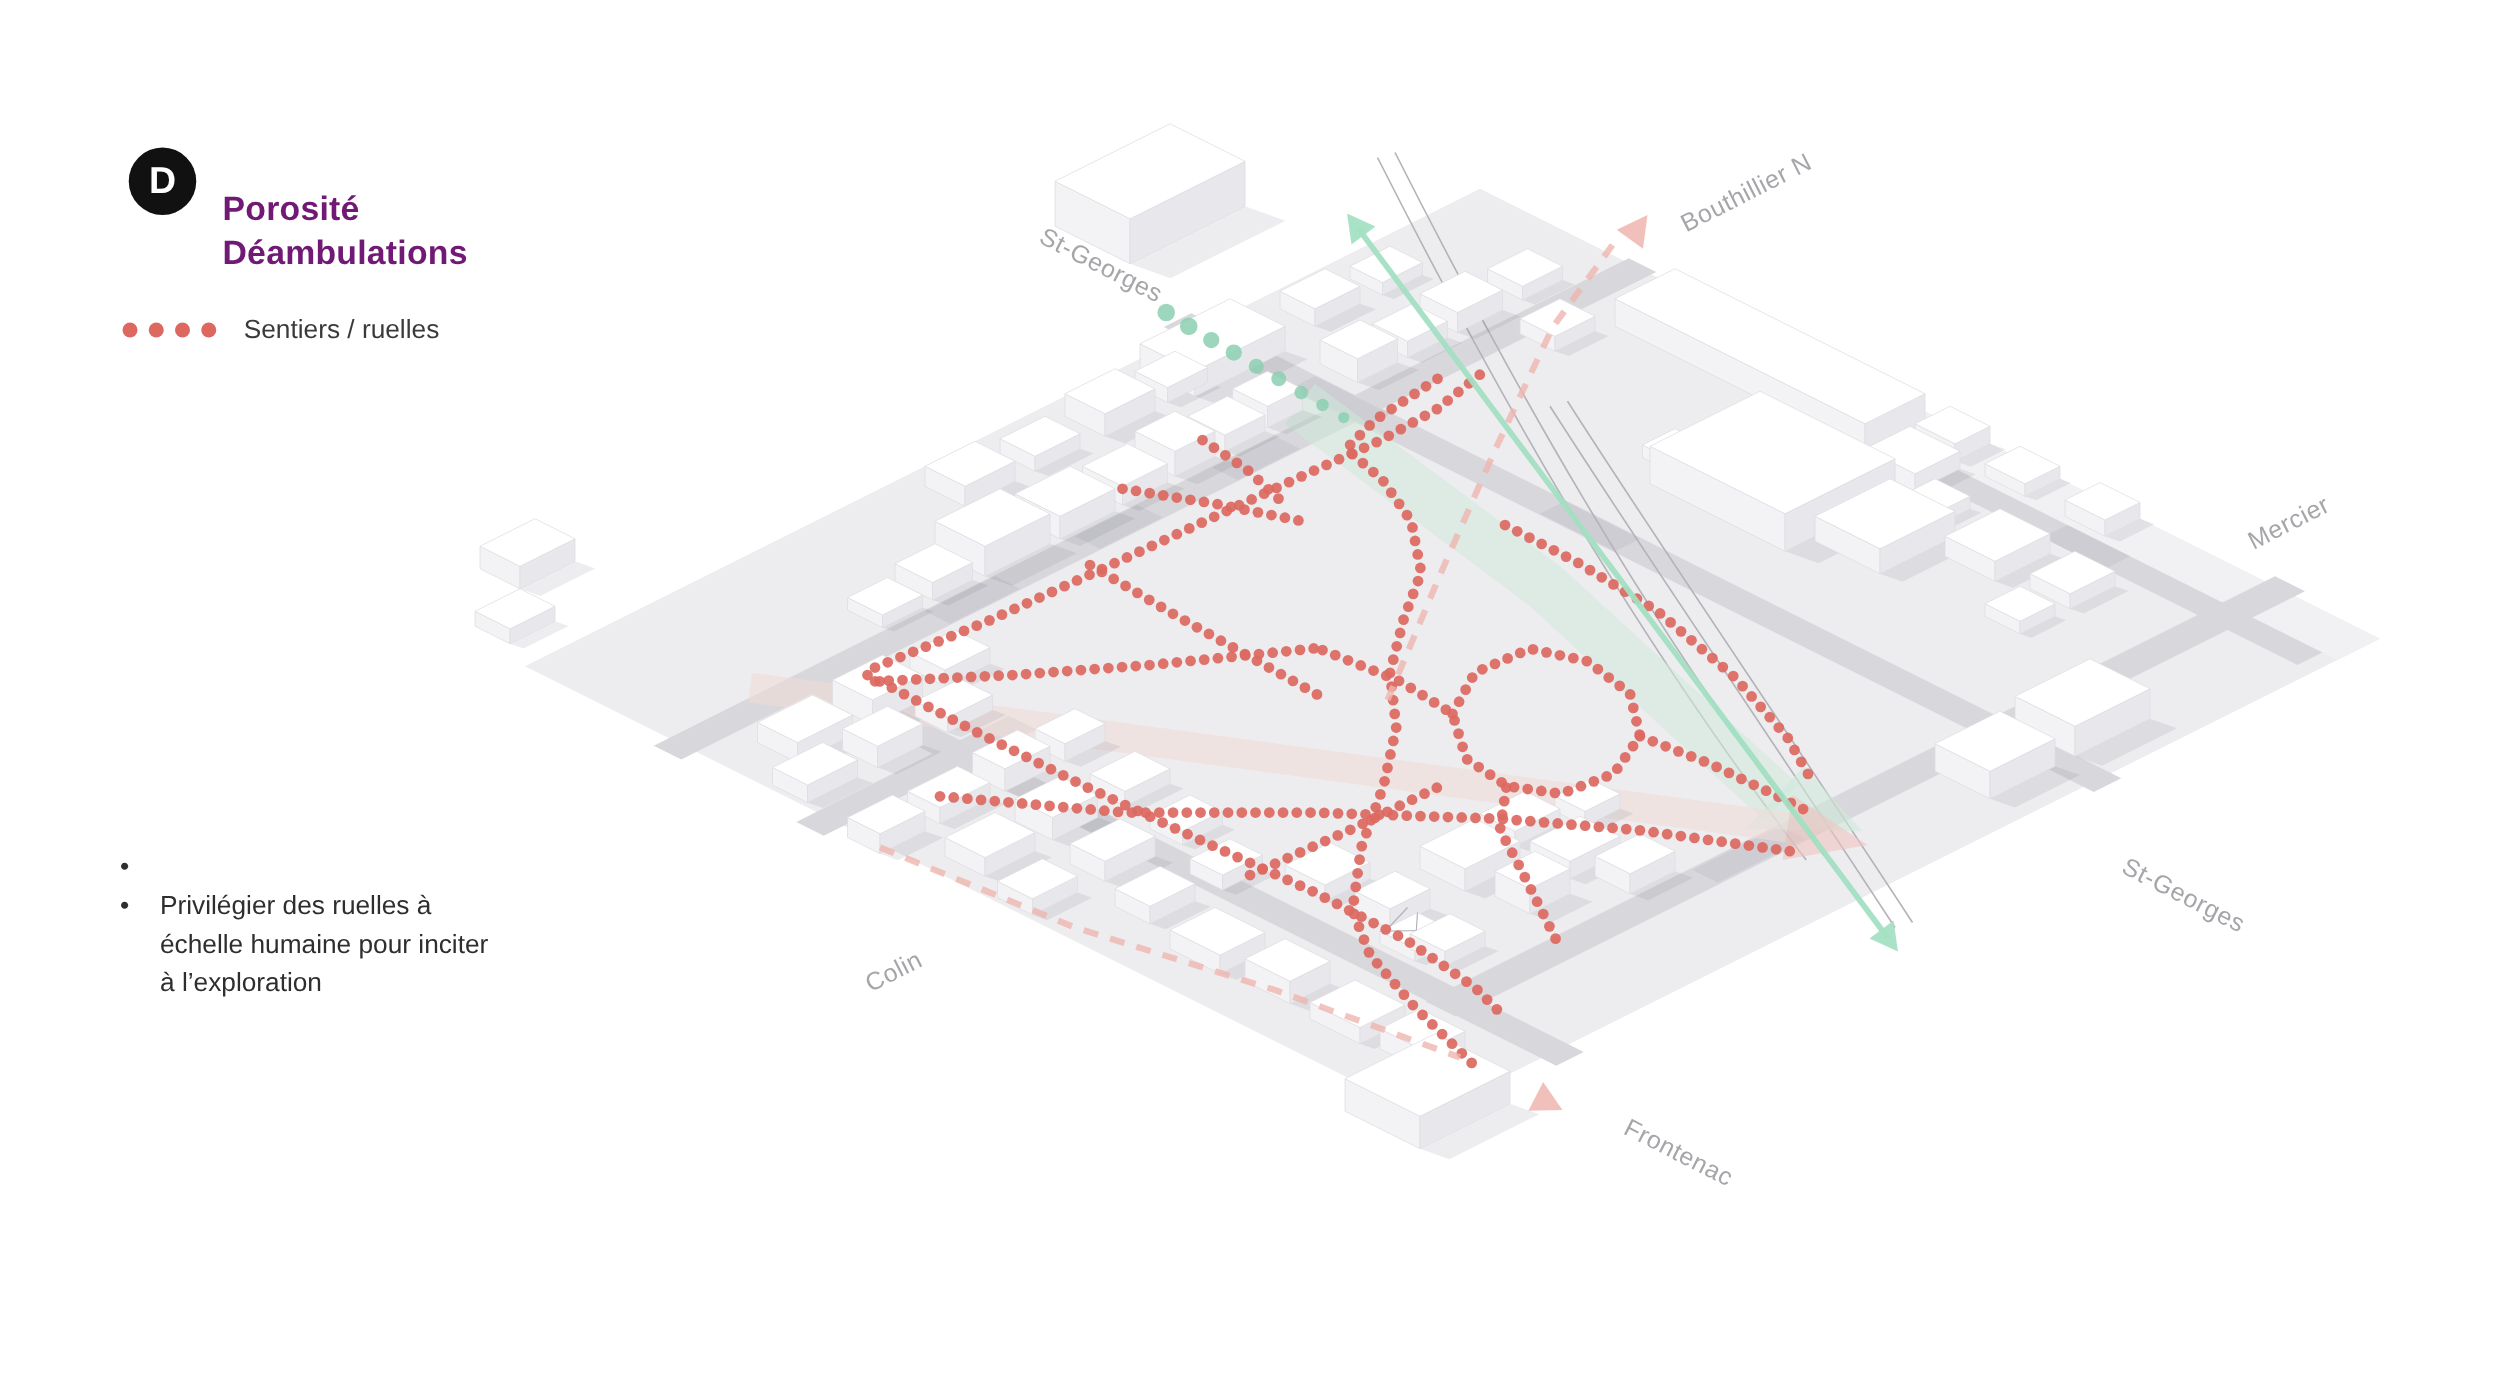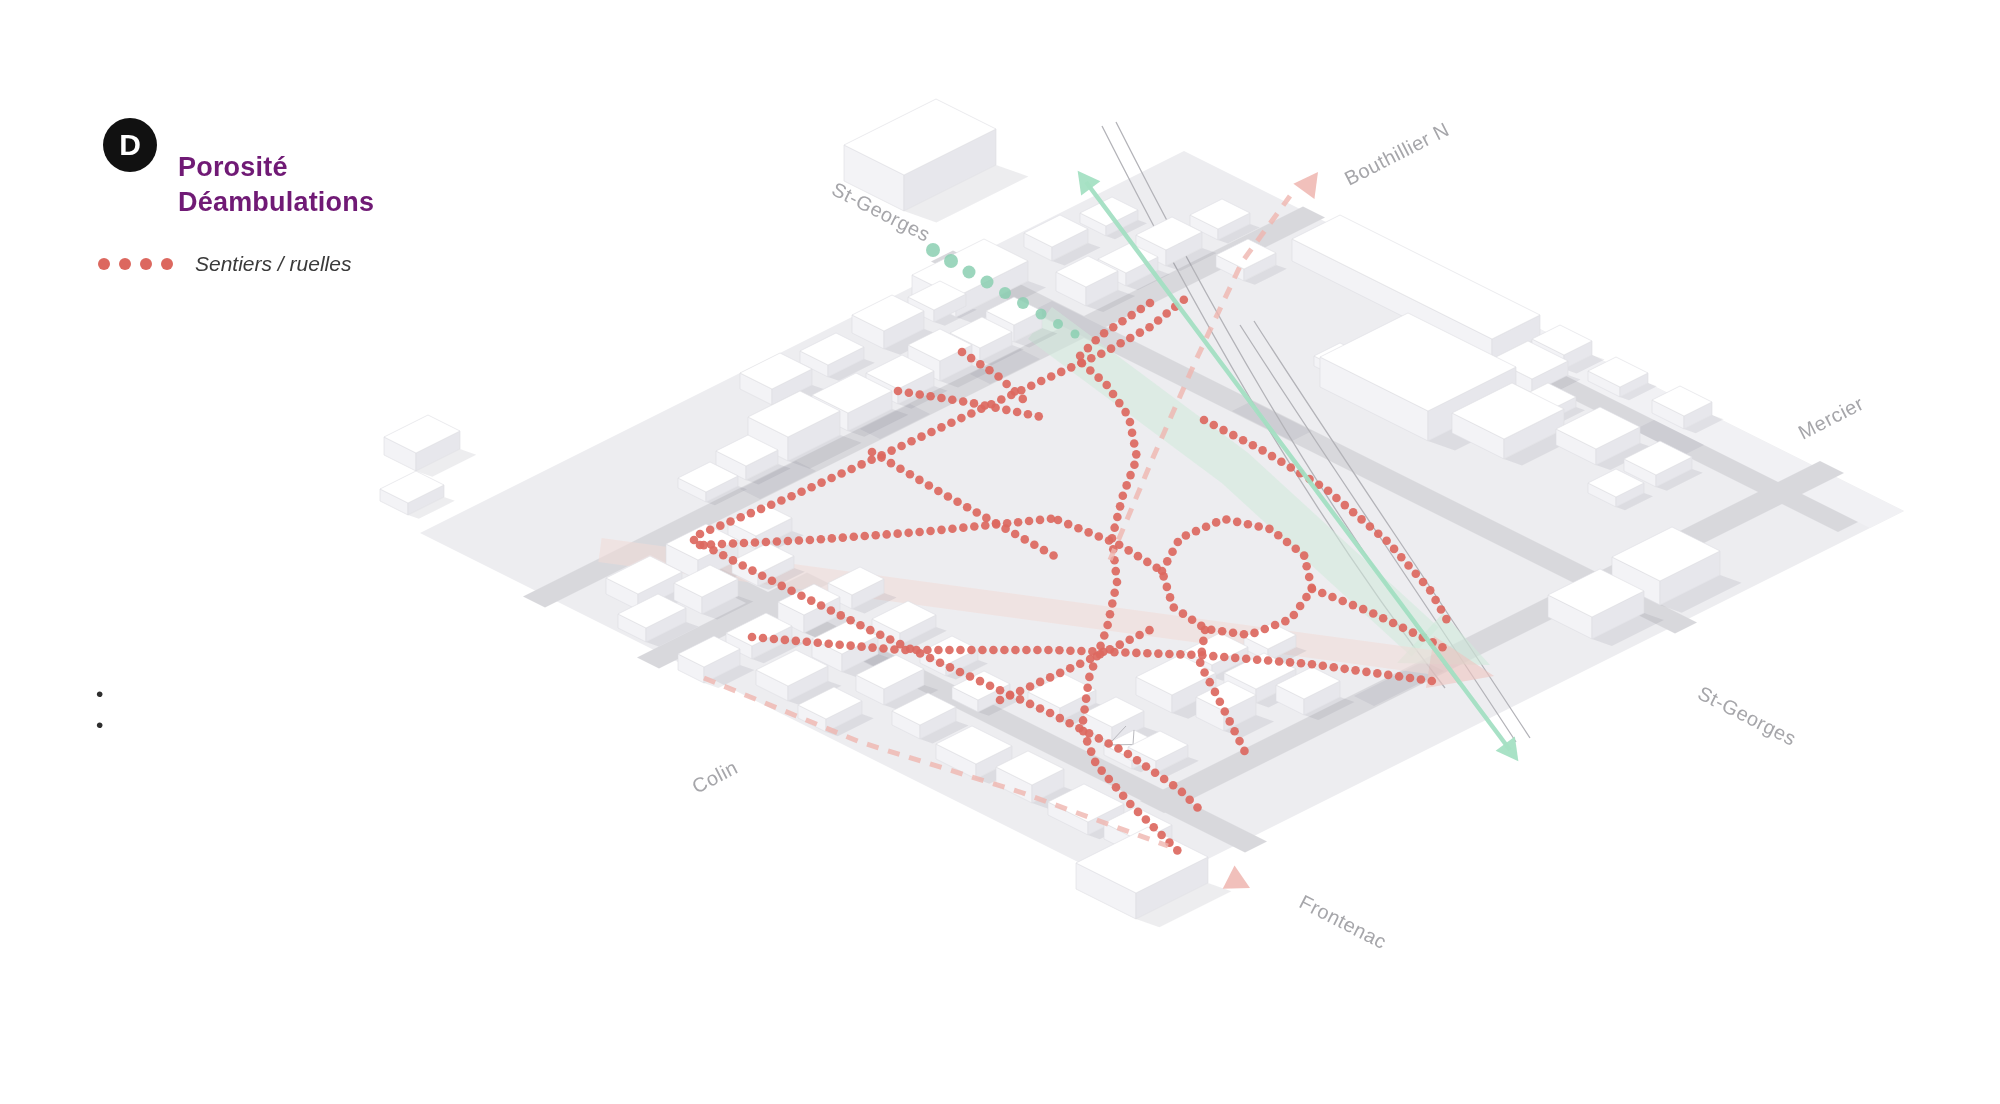--- a/index.html
+++ b/index.html
@@ -8,21 +8,21 @@
   .map-wrap{position:absolute;left:0;top:0;width:2000px;height:1104px;}
   .panel{position:absolute;left:0;top:0;width:520px;height:1104px;z-index:5;}
   .badge{position:absolute;left:103px;top:118px;width:54px;height:54px;border-radius:50%;
          background:#111111;color:#ffffff;display:flex;align-items:center;justify-content:center;
          font-size:30px;font-weight:bold;}
   .title{position:absolute;left:178px;top:130px;font-size:27px;font-weight:bold;color:#701a75;
          line-height:35px;letter-spacing:.2px;margin-top:20px;}
   .legend{position:absolute;left:98px;top:252px;display:flex;align-items:center;}
   .legend-dots{display:flex;align-items:center;gap:9px;margin-right:22px;}
   .legend-dots span{width:12px;height:12px;border-radius:50%;display:inline-block;}
-  .legend-label{font-size:21px;color:#3a3a3a;font-style:italic;}
+  .legend-label{font-size:21px;color:#3a3a3a;}
   .notes{position:absolute;left:96px;top:678px;width:300px;}
   .note{display:flex;font-size:21px;color:#2e2e2e;line-height:31px;margin:0;}
   .note .marker{width:32px;flex:0 0 32px;color:#2e2e2e;}
   svg text{font-family:"Liberation Sans", sans-serif;}
 </style>
 </head>
 <body>
 
 <div class="page">
 
@@ -42,20 +42,21 @@
           <span style="background: rgb(220, 104, 95);"></span>
       </div>
       <div class="legend-label">Sentiers / ruelles</div>
     </div>
     <div class="notes">
       <p class="note">
         <span class="marker">•</span>
       </p>
       <p class="note">
         <span class="marker">•</span>
+        <span>Privilégier des ruelles à échelle humaine pour inciter à l’exploration</span>
       </p>
     </div>
   </div>
 
   <div class="map-wrap">
     <svg id="map" width="2000" height="1104" viewBox="0 0 2000 1104">
         <polygon points="420,533 1184,151 1904,511 1140,893" fill="#ededf0"></polygon>
         <polygon points="1438,312 1472,295 1904,511 1870,528" fill="#f1f1f4"></polygon>
         <polygon points="523,596.5 1303,206.5 1325,217.5 545,607.5" fill="#d8d8dc"></polygon>
         <polygon points="637,657.5 807,572.5 829,583.5 659,668.5" fill="#d8d8dc"></polygon>

